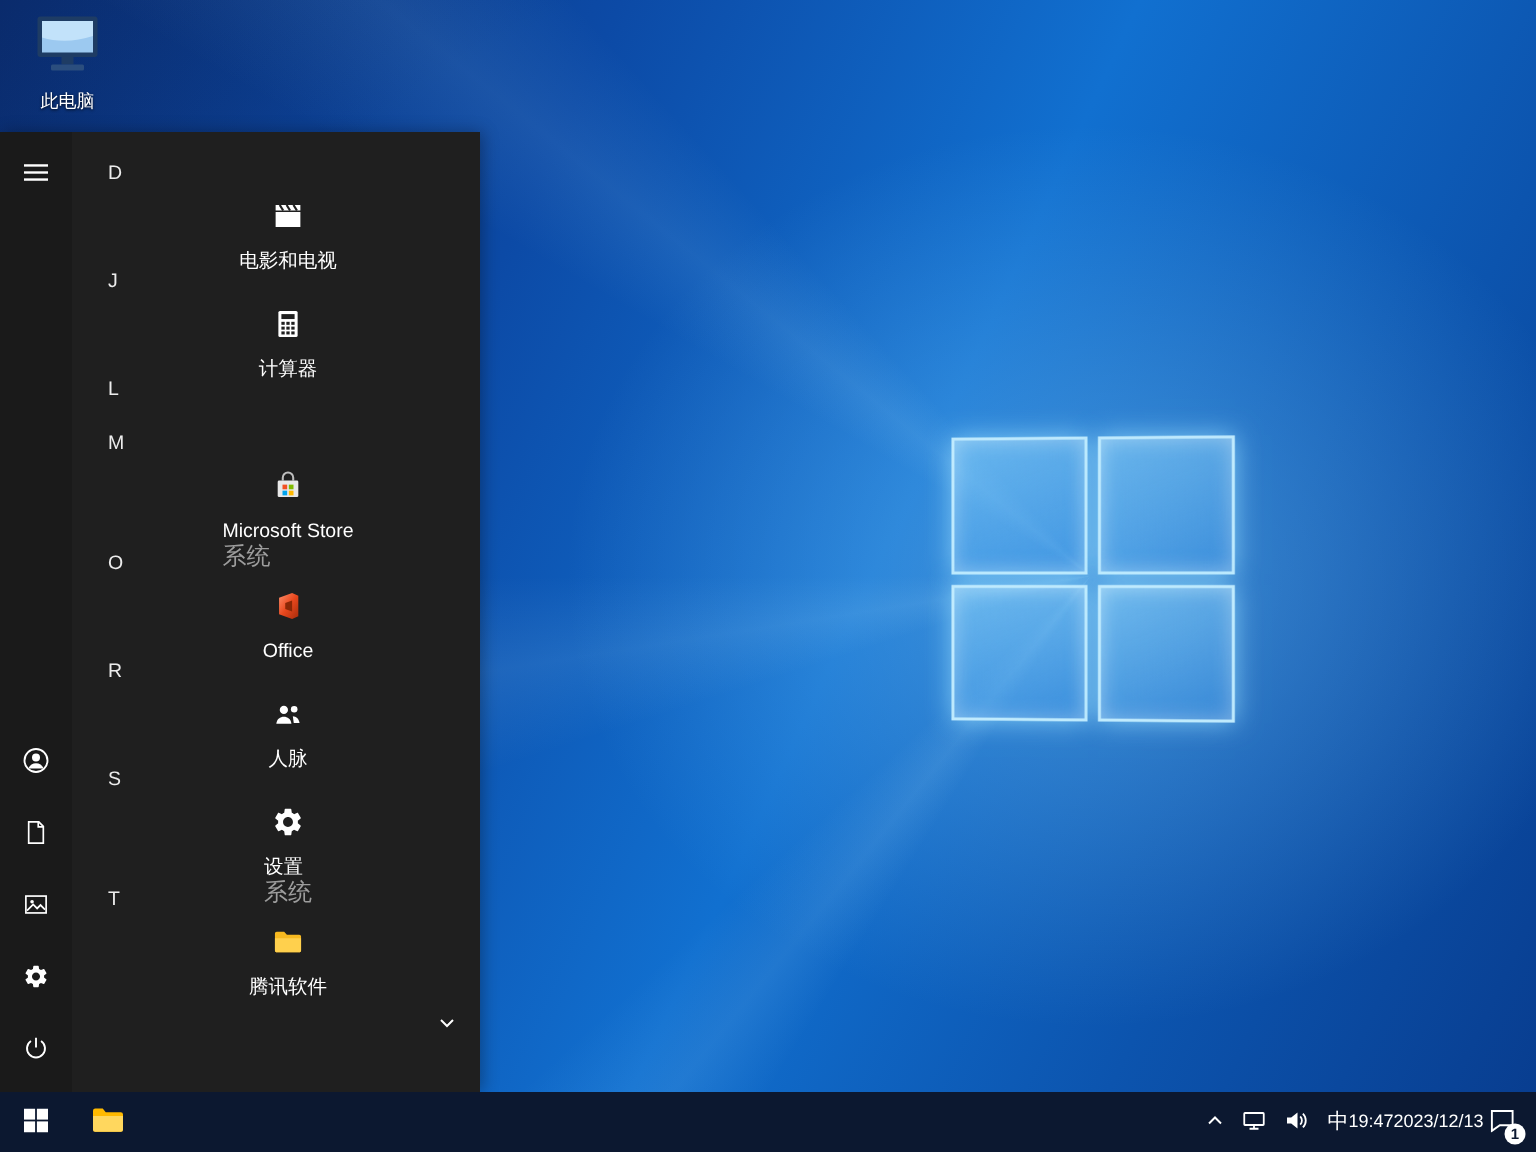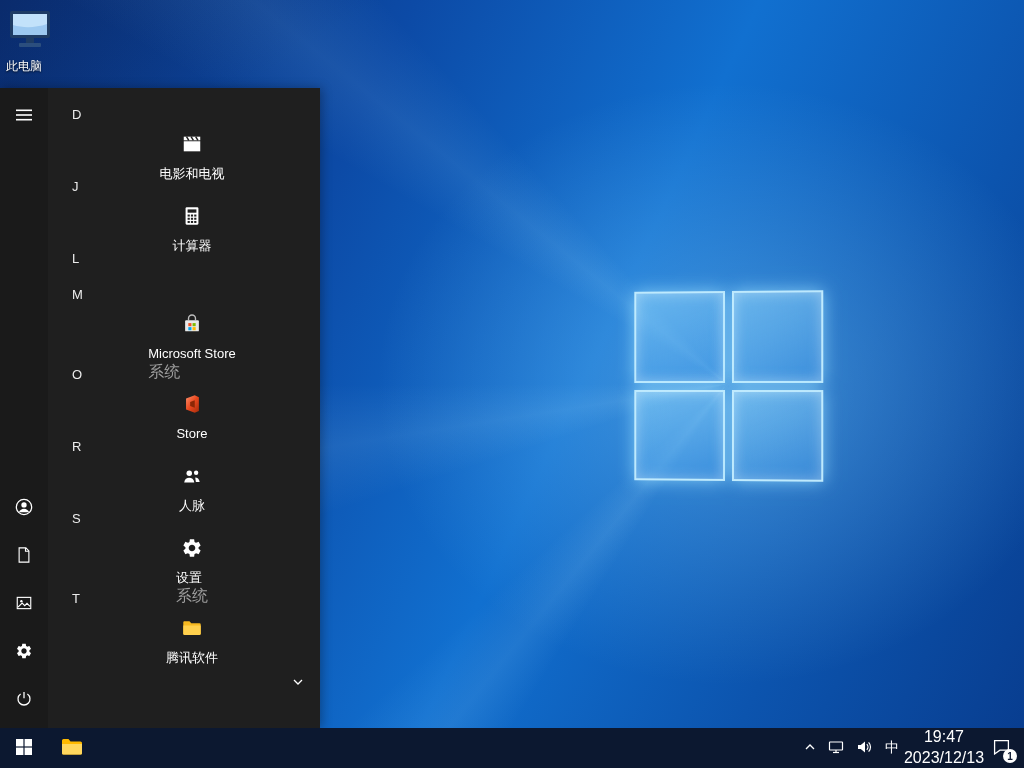--- a/index.html
+++ b/index.html
@@ -22,21 +22,21 @@
       linear-gradient(115deg, #0b2f74 0%, #0c4aa6 30%, #1170d0 55%, #0c54ae 78%, #083c8e 100%);
   }
   .win-logo { position:absolute; left:633px; top:291px; width:190px; height:190px;
     display:grid; grid-template-columns:1fr 1fr; grid-template-rows:1fr 1fr; gap:7px;
     transform:perspective(1200px) rotateY(-6deg); }
   .pane { background:linear-gradient(160deg, rgba(150,220,255,0.55), rgba(70,160,240,0.40));
     border:2px solid rgba(200,240,255,0.92);
     box-shadow:0 0 16px rgba(150,220,255,0.75), inset 0 0 14px rgba(255,255,255,0.35); }
 
   
-  .desktop-icon { position:absolute; left:6px; top:8px; width:78px; cursor:pointer; }
+  .desktop-icon { position:absolute; left:6px; top:8px; width:78px; text-align:center; cursor:pointer; }
   .desktop-icon .icon-label { margin-top:2px; font-size:12px; color:#fff;
     text-shadow:0 1px 2px rgba(0,0,0,0.85); }
 
   
   .start-menu { position:absolute; left:0; top:88px; width:320px; height:640px;
     background:#1f1f1f; display:flex; color:#fff; box-shadow:2px 0 10px rgba(0,0,0,0.3); }
   .rail { width:48px; display:flex; flex-direction:column; align-items:center; padding:4px 0; background:#1a1a1a; }
   .rail-btn { width:48px; height:48px; display:flex; align-items:center; justify-content:center;
     background:none; border:none; cursor:pointer; }
   .rail-spacer { flex:1; }
@@ -55,22 +55,22 @@
   .taskbar { position:absolute; left:0; bottom:0; width:1024px; height:40px;
     background:#0c1830; display:flex; align-items:stretch; color:#fff; z-index:5; }
   .tb-btn { width:48px; display:flex; align-items:center; justify-content:center;
     background:none; border:none; cursor:pointer; }
   .tray { margin-left:auto; display:flex; align-items:stretch; padding-right:4px; }
   .tray-btn { display:flex; align-items:center; justify-content:center; background:none; border:none;
     cursor:pointer; color:#fff; }
   .tray-chevron { width:24px; }
   .tray-net, .tray-vol { width:28px; }
   .tray-ime { width:28px; font-size:14px; }
-  .tray-clock { width:76px; display:flex; flex-direction:column; align-items:center; justify-content:center;
-    font-size:16px; line-height:1.3; }
+  .tray-clock { width:76px; display:flex; flex-direction:row; align-items:center; justify-content:center;
+    font-size:12px; line-height:1.3; }
   .tray-notif { width:38px; position:relative; }
   .notif-badge { position:absolute; right:3px; bottom:5px; width:14px; height:14px; border-radius:50%;
     background:#ffffff; color:#0c1830; font-size:10px; font-weight:bold;
     display:flex; align-items:center; justify-content:center; }
 </style>
 </head>
 <body>
 
 <div class="screen">
 
@@ -237,21 +237,21 @@
               <stop offset="0" stop-color="#ff8f6b"></stop>
                   <stop offset="0.5" stop-color="#e8471d"></stop>
                   <stop offset="1" stop-color="#a52c0b"></stop>
             </linearGradient>
               </defs>
             <path d="M15 2.5l4.5 2v15l-4.5 2-9.5-3.5V6z" fill="url(#og)"></path>
             <path d="M15 8l-5 1.8v4.4l5 1.8z" fill="#8a2706"></path>
           </svg>
         </span>
         <span class="app-text">
-            <span>Store</span>
+            <span>Office</span>
           </span>
       </div>
 
       <div class="letter-row">
         <span>R</span>
       </div>
       <div class="app-row">
         <span class="app-icon">
           <svg viewBox="0 0 24 24" width="22" height="22" fill="#fff">
             <circle cx="9" cy="9" r="3"></circle>

